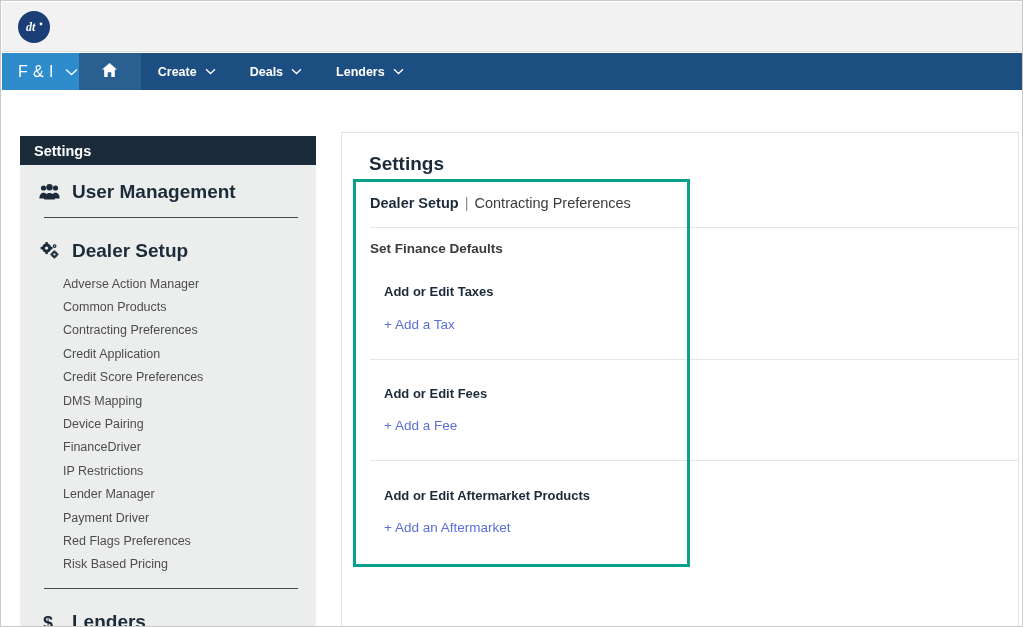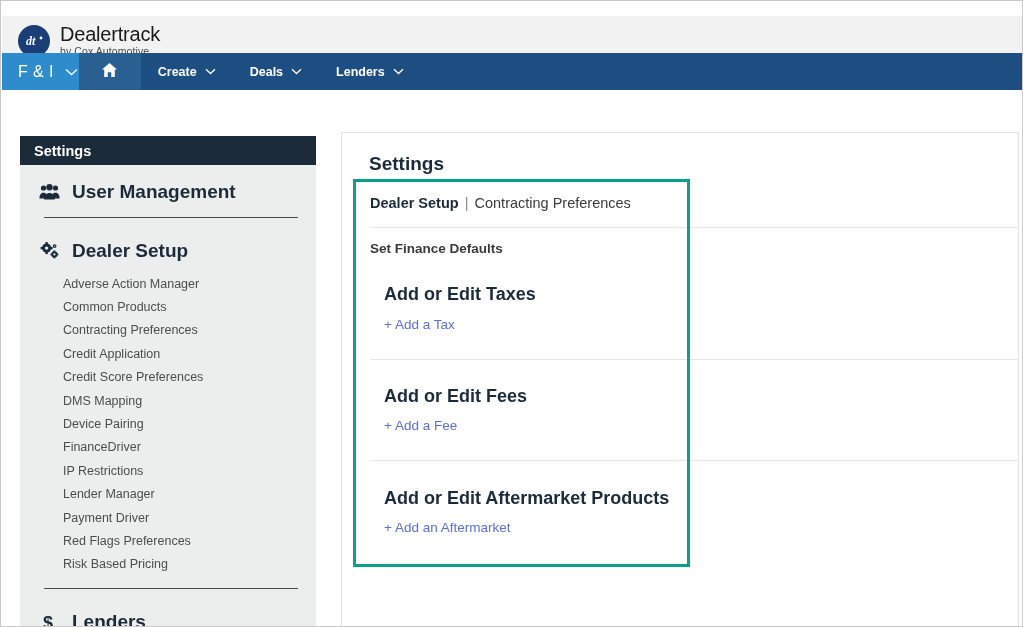--- a/index.html
+++ b/index.html
@@ -18,21 +18,21 @@
     overflow: hidden;
     background: #ffffff;
     box-sizing: border-box;
     border: 1px solid #c9c9c9;
   }
 
   
   .brand-header {
     position: absolute;
     left: 1px;
-    top: 15px;
+    top: 1px;
     width: 1021px;
     height: 50px;
     background: #f2f2f2;
     border-bottom: 1px solid #e0e0e0;
     display: flex;
     align-items: center;
     padding-left: 16px;
     box-sizing: border-box;
   }
   .logo-mark {
@@ -219,21 +219,21 @@
   .sec-sub {
     position: absolute;
     left: 28px;
     top: 108px;
     font-size: 13.5px;
     font-weight: bold;
     color: #3b3b3b;
   }
   .grp-title {
     position: absolute;
-    font-size: 18px;
+    font-size: 13px;
     font-weight: bold;
     color: #1c2b39;
   }
   .grp-link {
     position: absolute;
     font-size: 13.5px;
     color: #5b6fd6;
     cursor: pointer;
   }
 </style>
@@ -241,24 +241,20 @@
 <body>
 
 <div id="app">
 
   <div class="brand-header">
     <div class="logo-mark">
       <svg width="22" height="22" viewBox="0 0 22 22" aria-hidden="true">
         <text x="3" y="15" font-family="Liberation Serif, serif" font-size="12" font-style="italic" font-weight="bold" fill="#ffffff">dt</text>
         <circle cx="18" cy="8" r="1.4" fill="#ffffff"></circle>
       </svg>
-    </div>
-    <div class="brand-text">
-      <div class="brand-name">Dealertrack</div>
-      <div class="brand-sub">by Cox Automotive</div>
     </div>
   </div>
 
   <div class="main-nav">
     <div class="nav-fi">
       <span>F &amp; I</span>
       <span class="caret">
         <svg class="caret-svg" width="13" height="8" viewBox="0 0 13 8" aria-hidden="true">
           <path d="M1 1.5 L6.5 6.5 L12 1.5" stroke="#ffffff" stroke-width="1.4" fill="none"></path>
         </svg>

